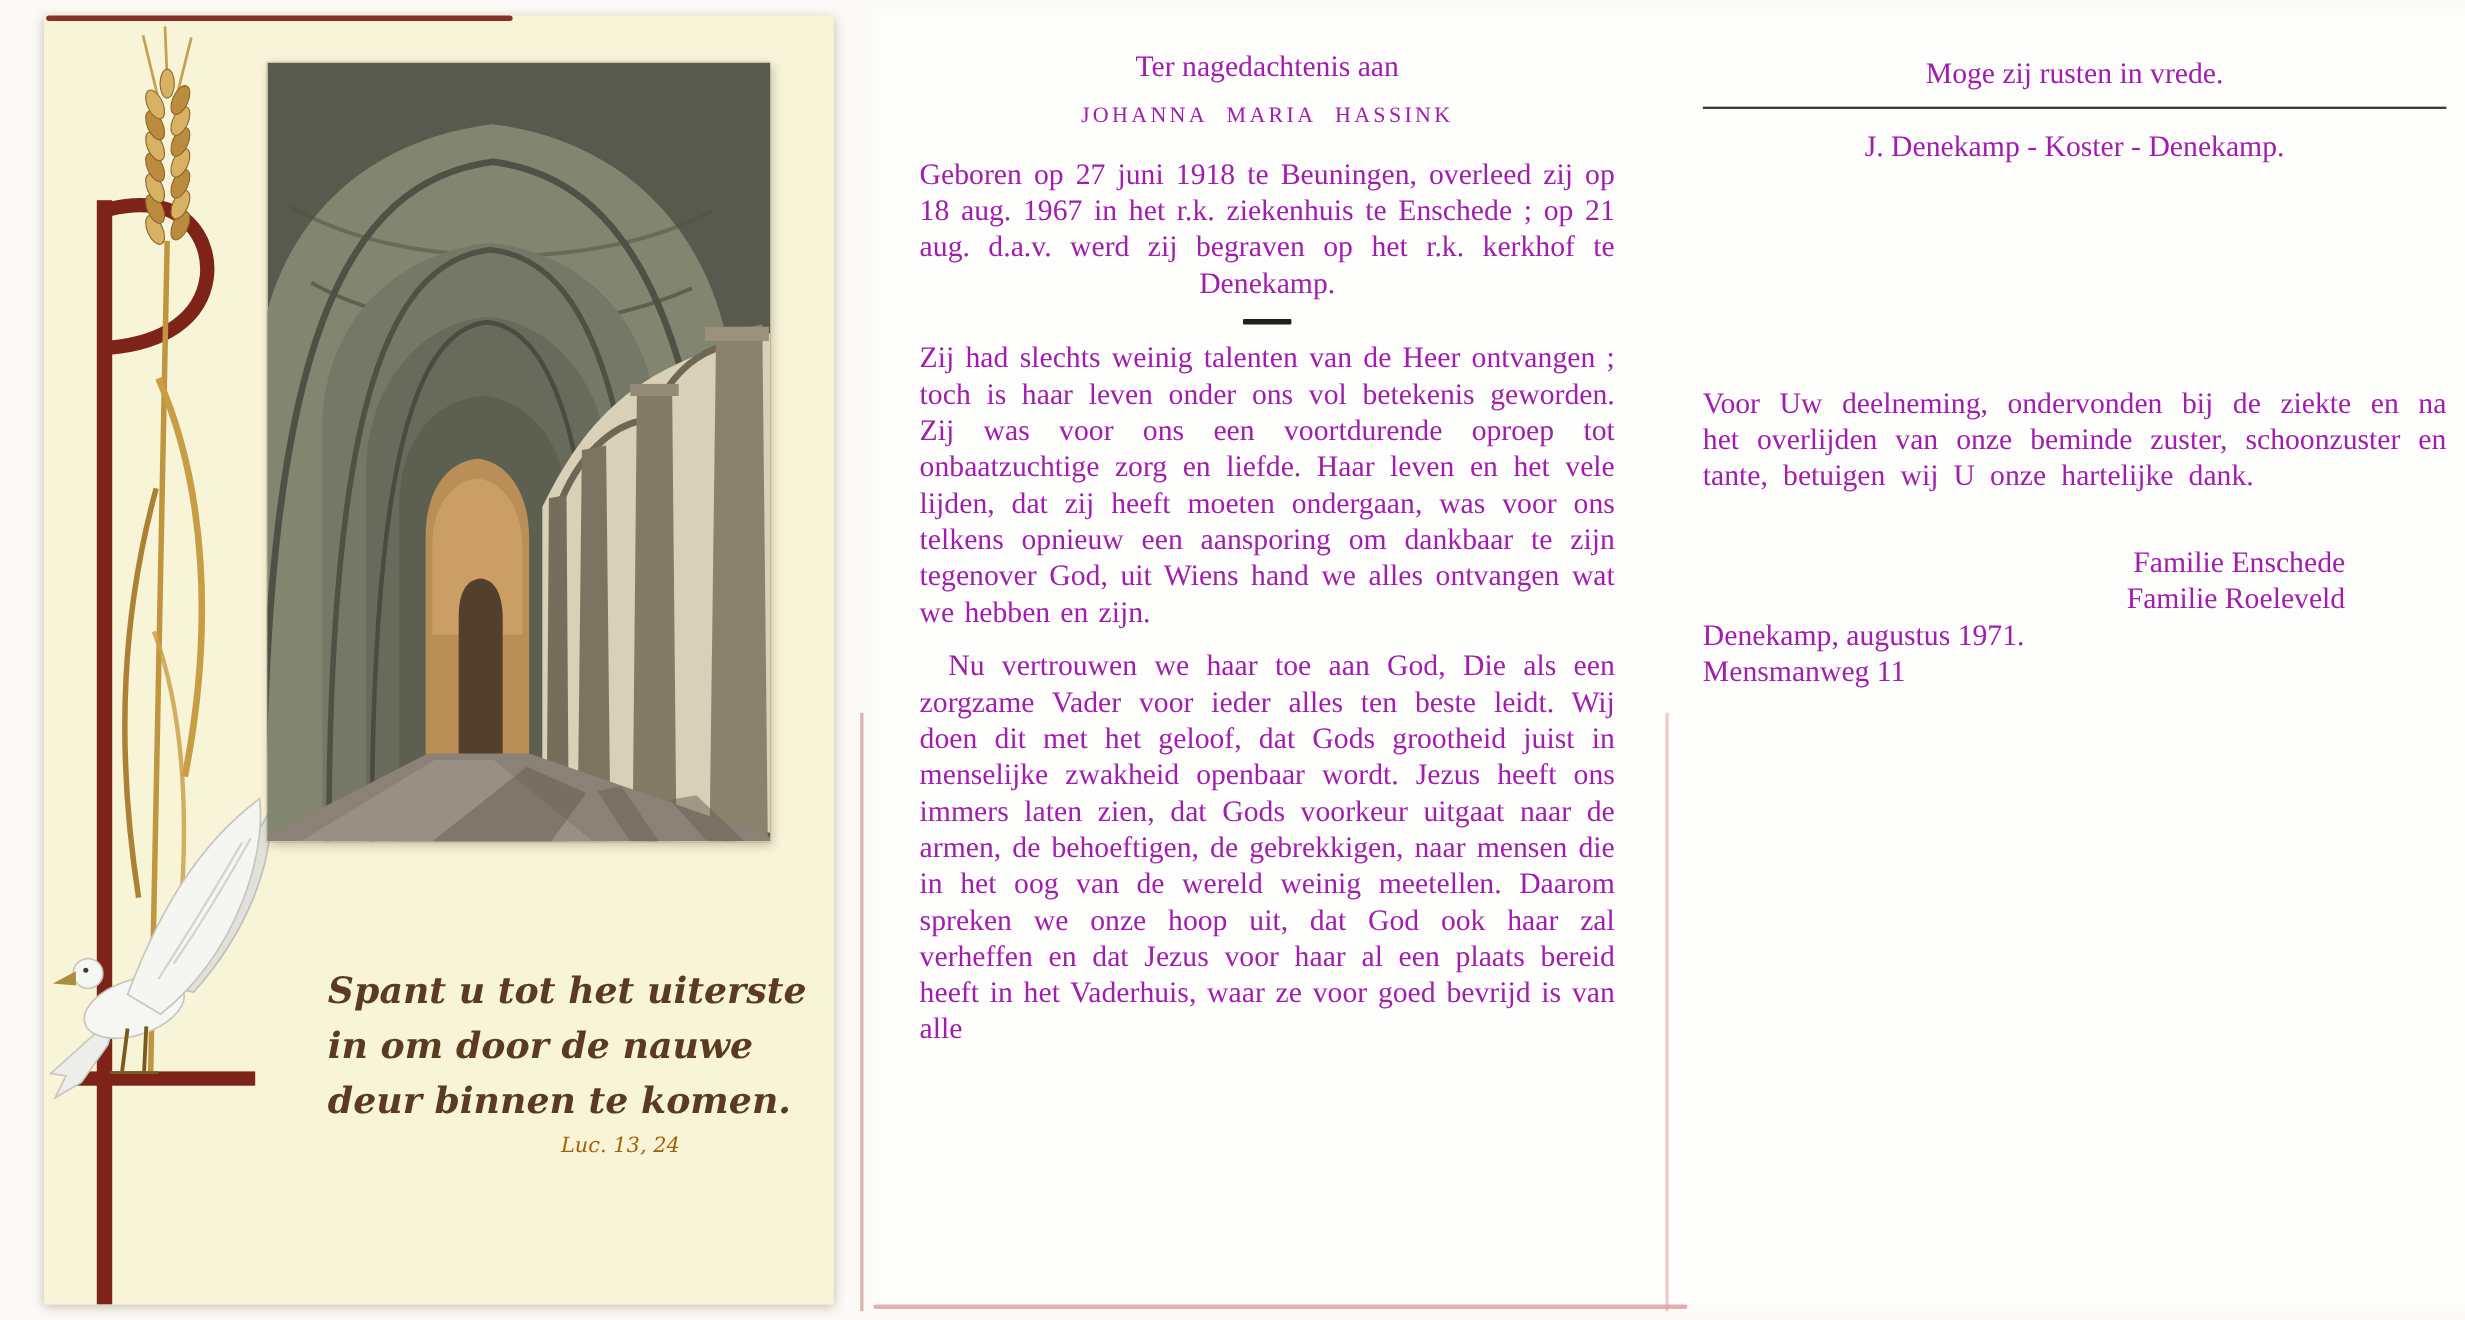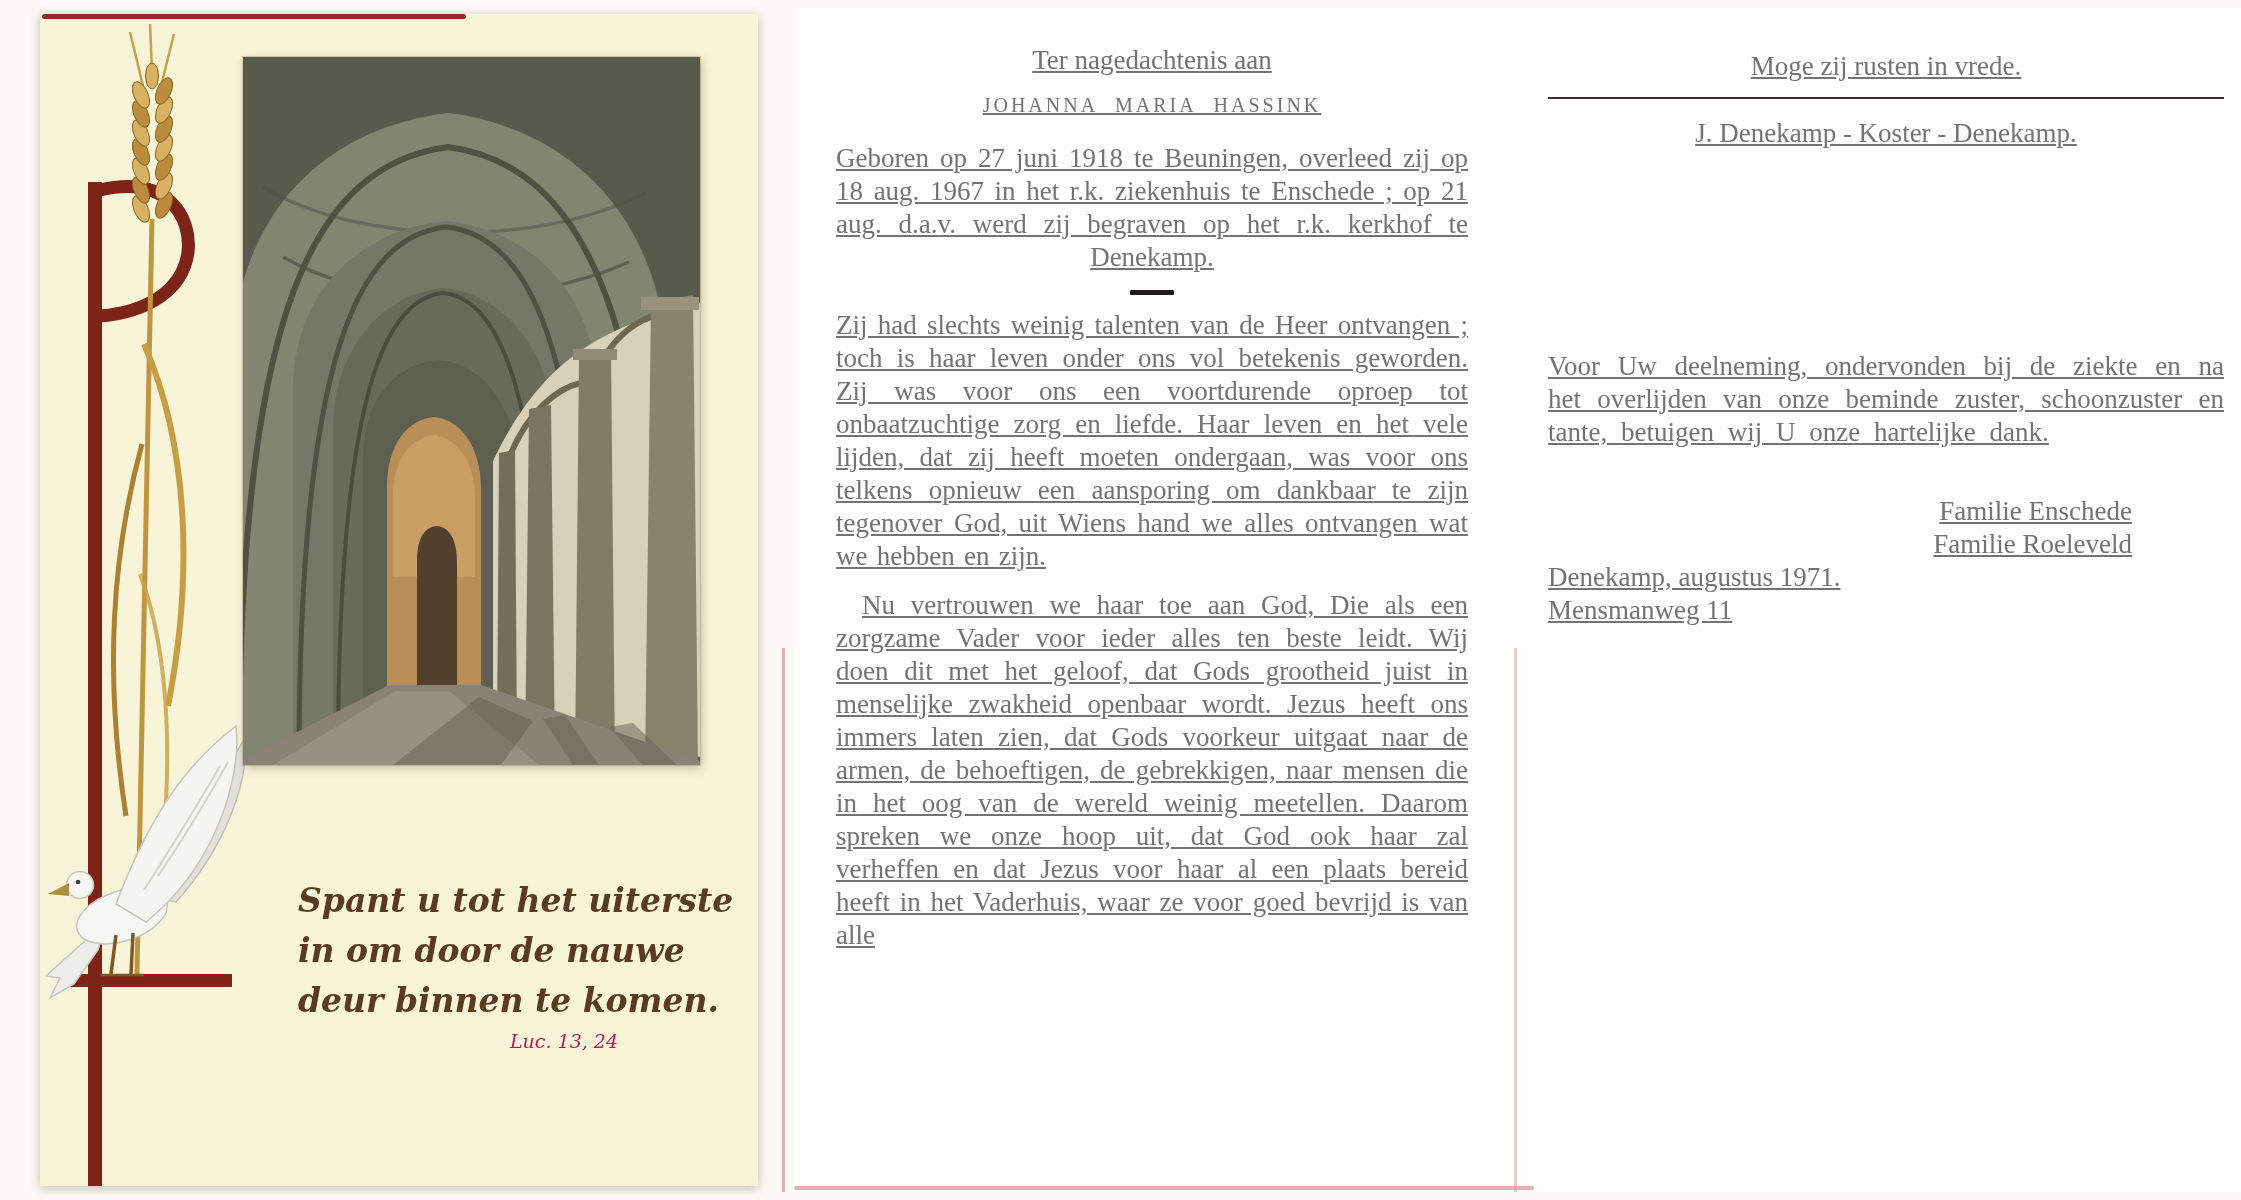--- a/index.html
+++ b/index.html
@@ -30,29 +30,29 @@
   }
   .photo svg { display:block; width:100%; height:100%; }
   .quote {
     position:absolute; left:258px; top:862px; width:378px;
     color:#5a3a20; font-family:"DejaVu Serif", serif;
     font-style:italic; font-weight:600;
   }
   .quote-line { font-size:33px; line-height:50px; white-space:nowrap; }
   .quote-ref {
     margin-top:4px; font-size:19px; font-weight:400;
-    text-align:right; padding-right:58px; color:#be185d;
+    text-align:right; padding-right:58px; color:#a16207;
   }
 
   
   .right-page {
     position:absolute; left:794px; top:8px; width:1447px; height:1184px;
     background:#fdfdfb;
   }
-  .col { position:absolute; color:#737373; font-size:27px; line-height:33px;text-decoration:underline; }
+  .col { position:absolute; color:#a21caf; font-size:27px; line-height:33px; }
   .col-center { left:42px; top:36px; width:632px; }
   .col-right  { left:754px; top:34px; width:676px; }
   .just { text-align:justify; word-spacing:2.5px; }
   .center-last { text-align-last:center; }
   .header-line { text-align:center; font-size:27px; }
   .name-line { text-align:center; font-size:20px; letter-spacing:3px; word-spacing:10px; margin-top:12px; }
   .bio { margin-top:20px; }
   .dash { width:44px; height:5px; background:#211f1d; margin:16px auto 14px; border-radius:1px; }
   .p3 { margin-top:16px; }
   .indent { text-indent:26px; }

